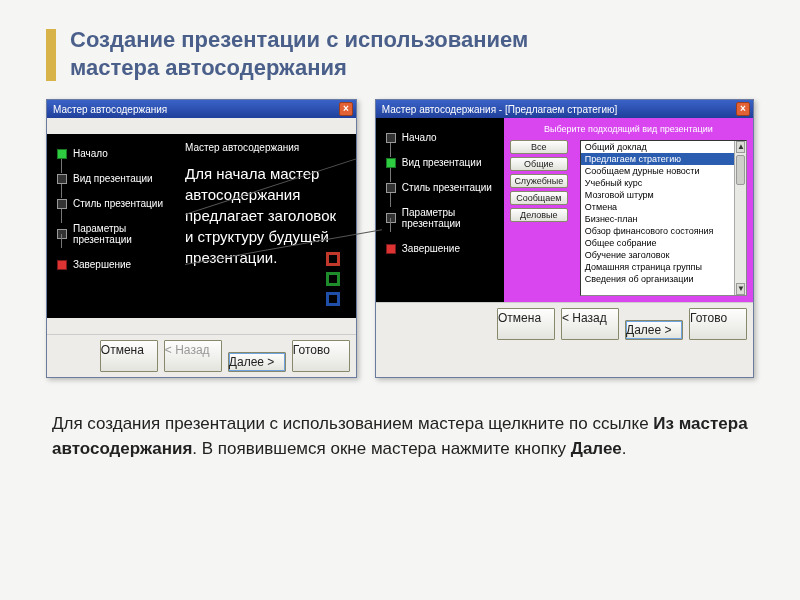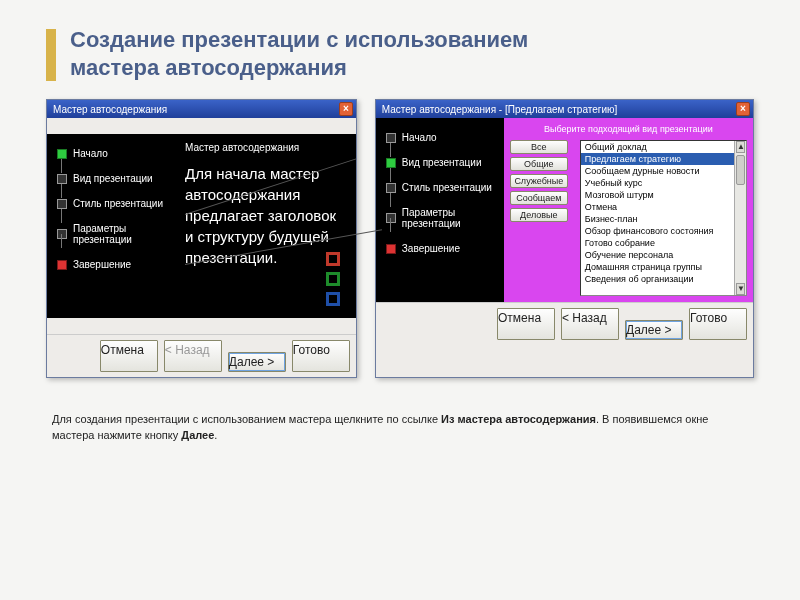--- a/index.html
+++ b/index.html
@@ -233,21 +233,21 @@
     padding:2px 0;
     width:58px;
     text-align:left;
     color:#222;
   }
   .navbtn.disabled { color:#999; }
   .navbtn.primary { box-shadow: inset 0 0 0 1px #6fa3e0; margin-top: 12px; }
 
   .bodytext {
     margin: 34px 6px 0 6px;
-    font-size: 11px;
+    font-size: 17px;
     color:#222;
     line-height:1.45;
   }
   .bodytext b { font-weight:bold; }
 
   .right-win { width: 427px; }
   .left-win  { width: 350px; gap: 16px; }
 </style>
 </head>
 <body>
@@ -358,22 +358,22 @@
             </div>
             <div class="listbox">
               <div class="item">Общий доклад</div>
               <div class="item sel">Предлагаем стратегию</div>
               <div class="item">Сообщаем дурные новости</div>
               <div class="item">Учебный курс</div>
               <div class="item">Мозговой штурм</div>
               <div class="item">Отмена</div>
               <div class="item">Бизнес-план</div>
               <div class="item">Обзор финансового состояния</div>
-              <div class="item">Готово собрание</div>
-              <div class="item">Обучение персонала</div>
+              <div class="item">Общее собрание</div>
+              <div class="item">Обучение заголовок</div>
               <div class="item">Домашняя страница группы</div>
               <div class="item">Сведения об организации</div>
               <div class="scroll">
                 <div class="arr up">▲</div>
                 <div class="thumb"></div>
                 <div class="arr dn">▼</div>
               </div>
             </div>
           </div>
         </div>

